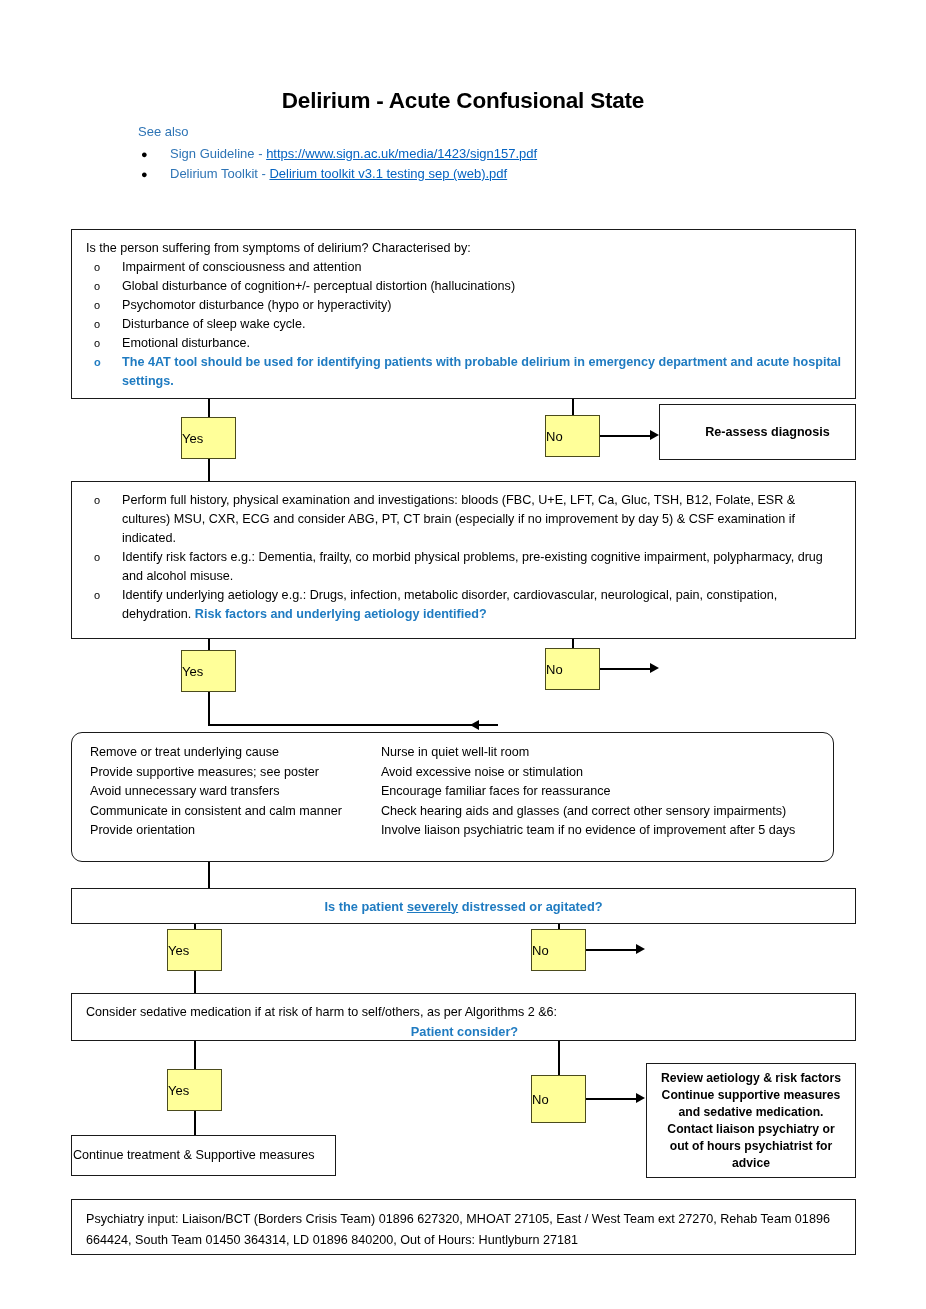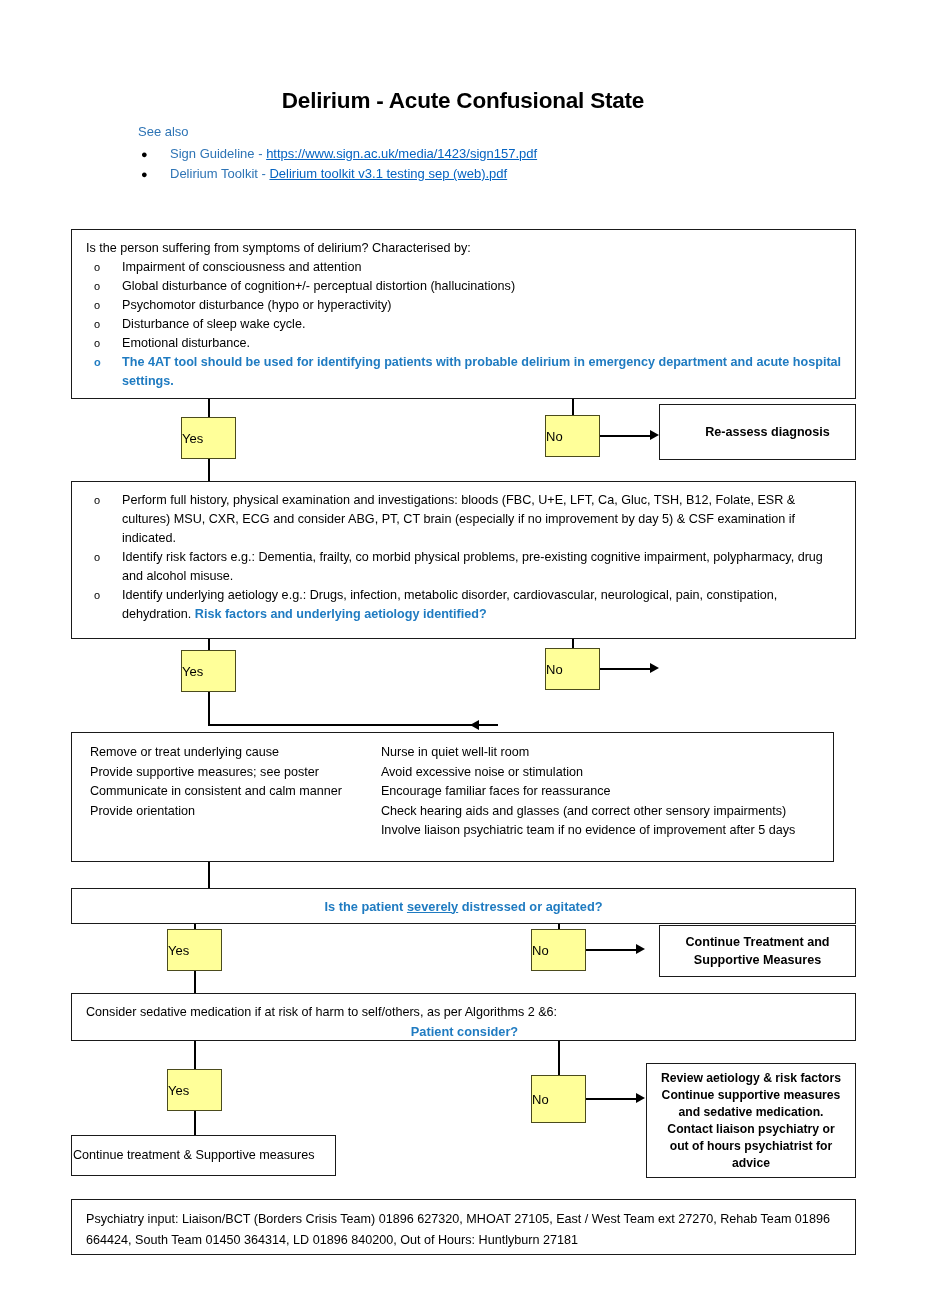--- a/index.html
+++ b/index.html
@@ -222,25 +222,26 @@
   <div class="chip" style="left:545px; top:648px; width:55px; height:42px;">
     <span>No</span>
   </div>
   <div class="hline" style="left:600px; top:668px; width:52px;"></div>
   <div class="arrow-r" style="left:650px; top:663px;"></div>
 
 
   <div class="hline" style="left:208px; top:724px; width:290px;"></div>
   <div class="arrow-l" style="left:470px; top:720px;"></div>
 
-  <div class="box" style="left:71px; top:732px; width:763px; height:130px;">
+  <div class="box" style="left:71px; top:732px; width:763px; height:130px;border-radius:11px;">
     <div class="twocol" style="position:relative; left:0; top:0; padding:10px 8px 10px 18px;">
       <div class="col" style="width:298px;">
         <p>Remove or treat underlying cause</p>
         <p>Provide supportive measures; see poster</p>
+        <p>Avoid unnecessary ward transfers</p>
         <p>Communicate in consistent and calm manner</p>
         <p>Provide orientation</p>
       </div>
       <div class="col" style="width:455px;">
         <p>Nurse in quiet well-lit room</p>
         <p>Avoid excessive noise or stimulation</p>
         <p>Encourage familiar faces for reassurance</p>
         <p>Check hearing aids and glasses (and correct other sensory impairments)</p>
         <p>Involve liaison psychiatric team if no evidence of improvement after 5 days</p>
       </div>
@@ -259,24 +260,20 @@
   </div>
   <div class="vline" style="left:194px; top:971px; height:22px;"></div>
 
   <div class="vline" style="left:558px; top:924px; height:8px;"></div>
   <div class="chip" style="left:531px; top:929px; width:55px; height:42px;">
     <span>No</span>
   </div>
   <div class="hline" style="left:586px; top:949px; width:52px;"></div>
   <div class="arrow-r" style="left:636px; top:944px;"></div>
 
-  <div class="box center-bold" style="left:659px; top:925px; width:197px; height:52px; display:flex; flex-direction:column; align-items:center; justify-content:center;">
-    <span>Continue Treatment and</span>
-    <span>Supportive Measures</span>
-  </div>
 
   <div class="box pad" style="left:71px; top:993px; width:785px; height:48px;">
     <div style="font-size:12.6px; line-height:19px;">Consider sedative medication if at risk of harm to self/others, as per Algorithms 2 &amp;6:</div>
     <div class="hl" style="text-align:center; font-size:12.8px; line-height:19px;">Patient consider?</div>
   </div>
 
   <div class="vline" style="left:194px; top:1041px; height:28px;"></div>
   <div class="chip" style="left:167px; top:1069px; width:55px; height:42px;">
     <span>Yes</span>
   </div>

